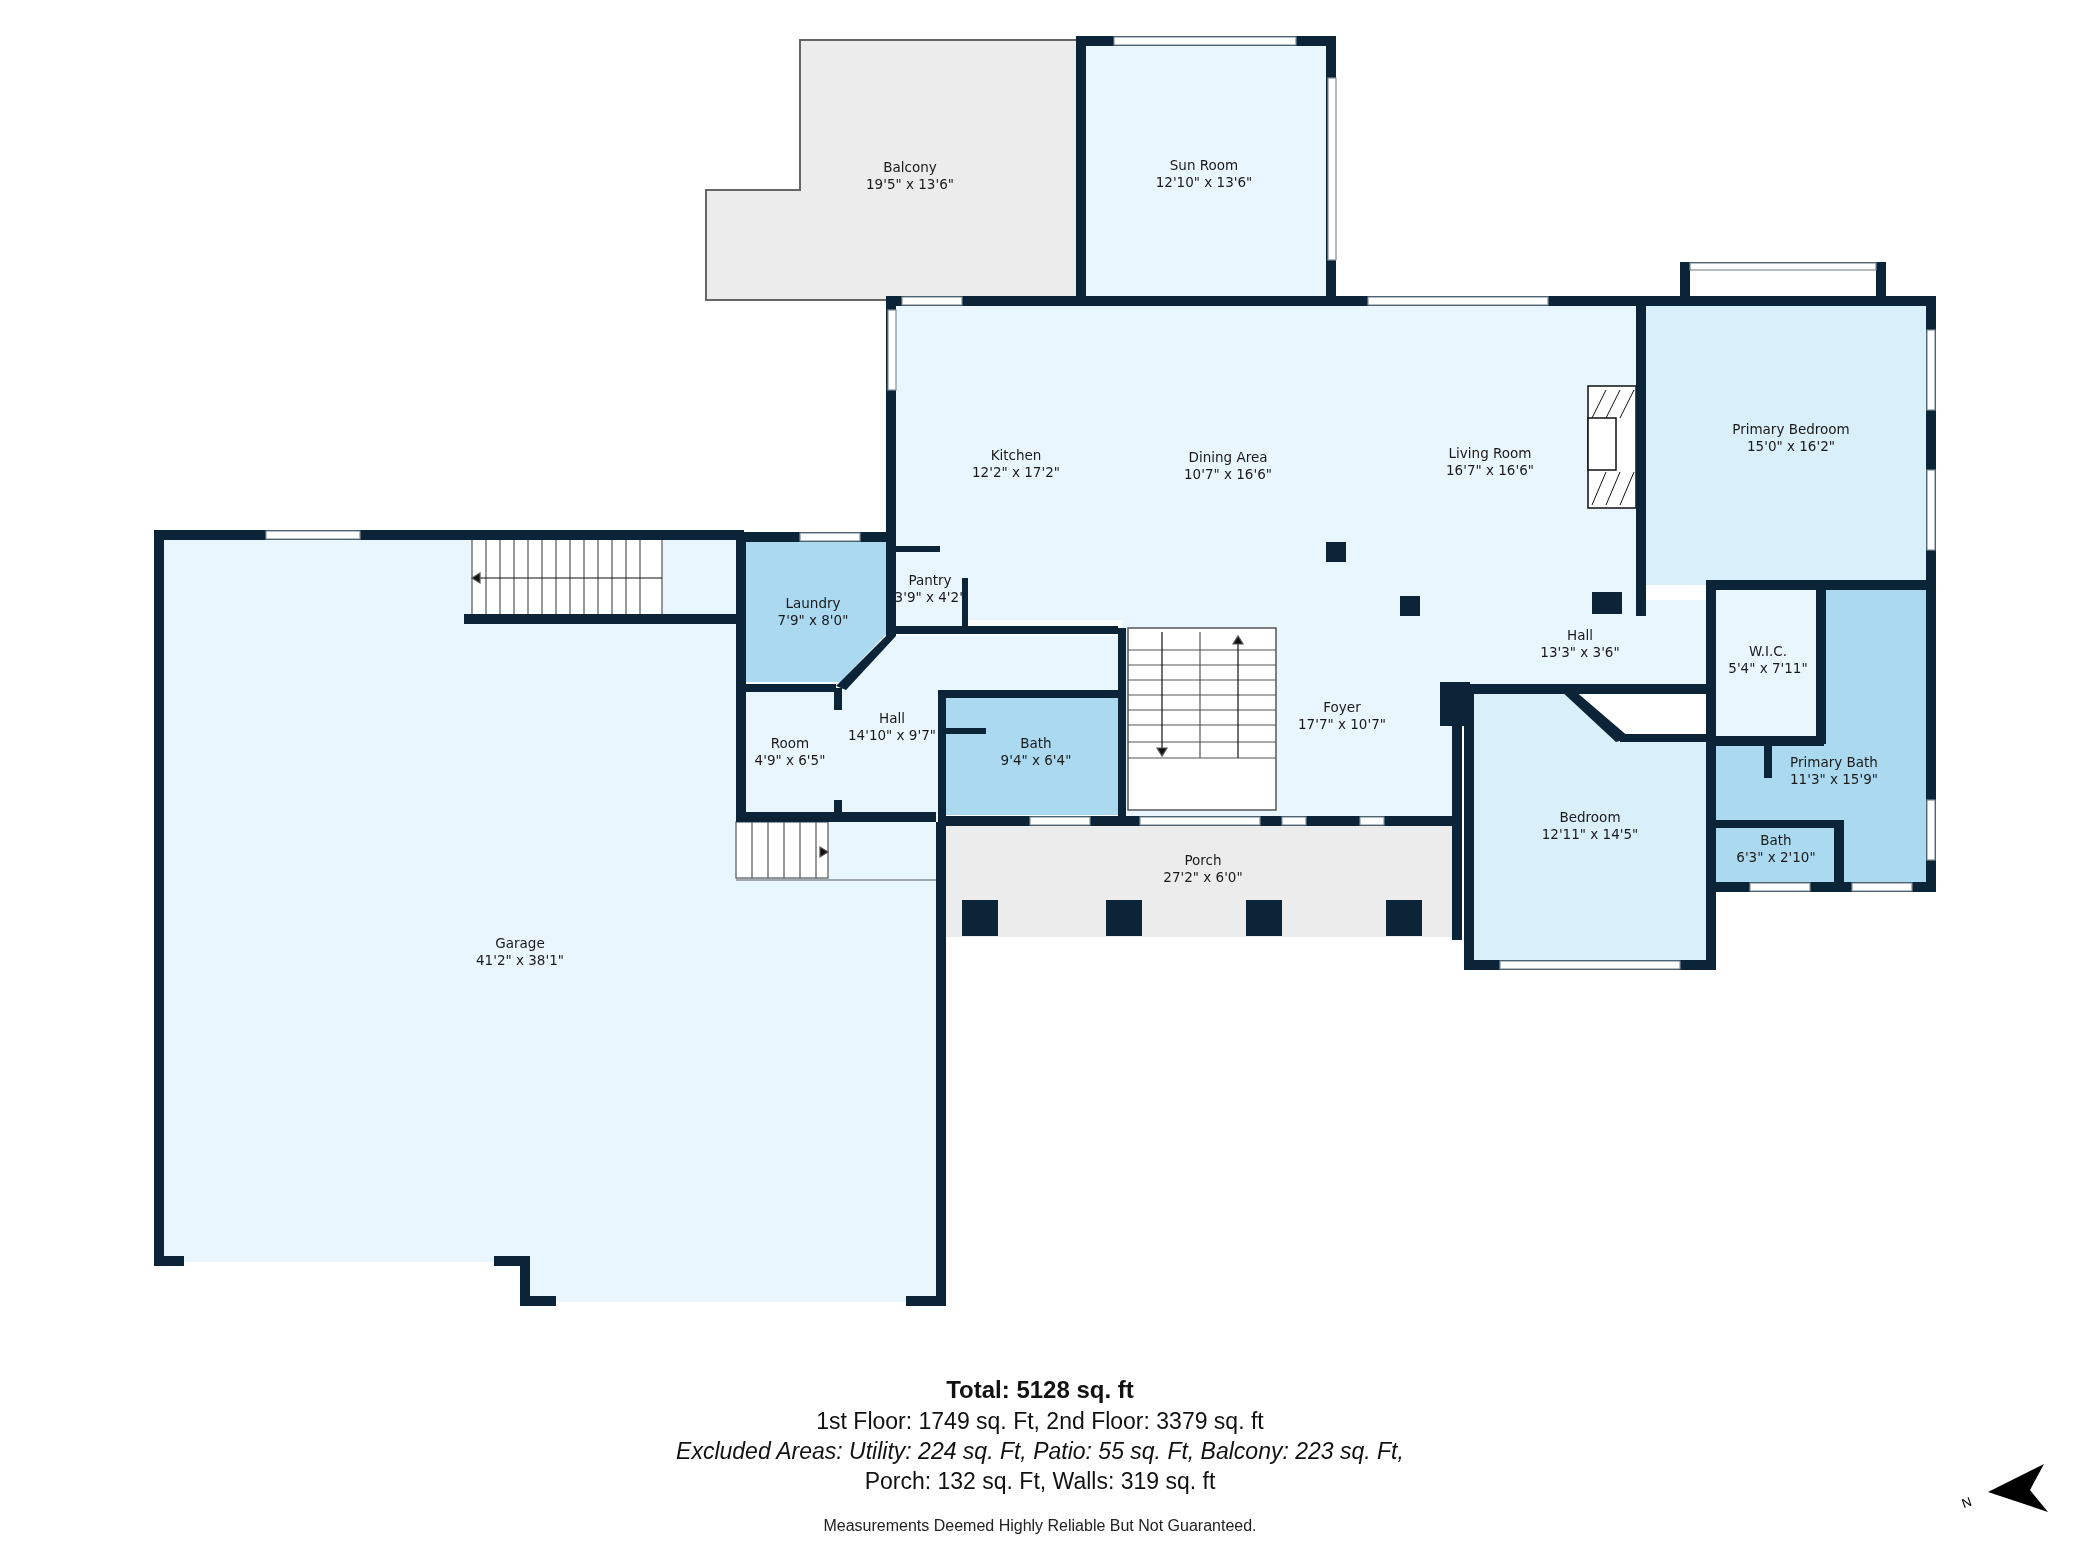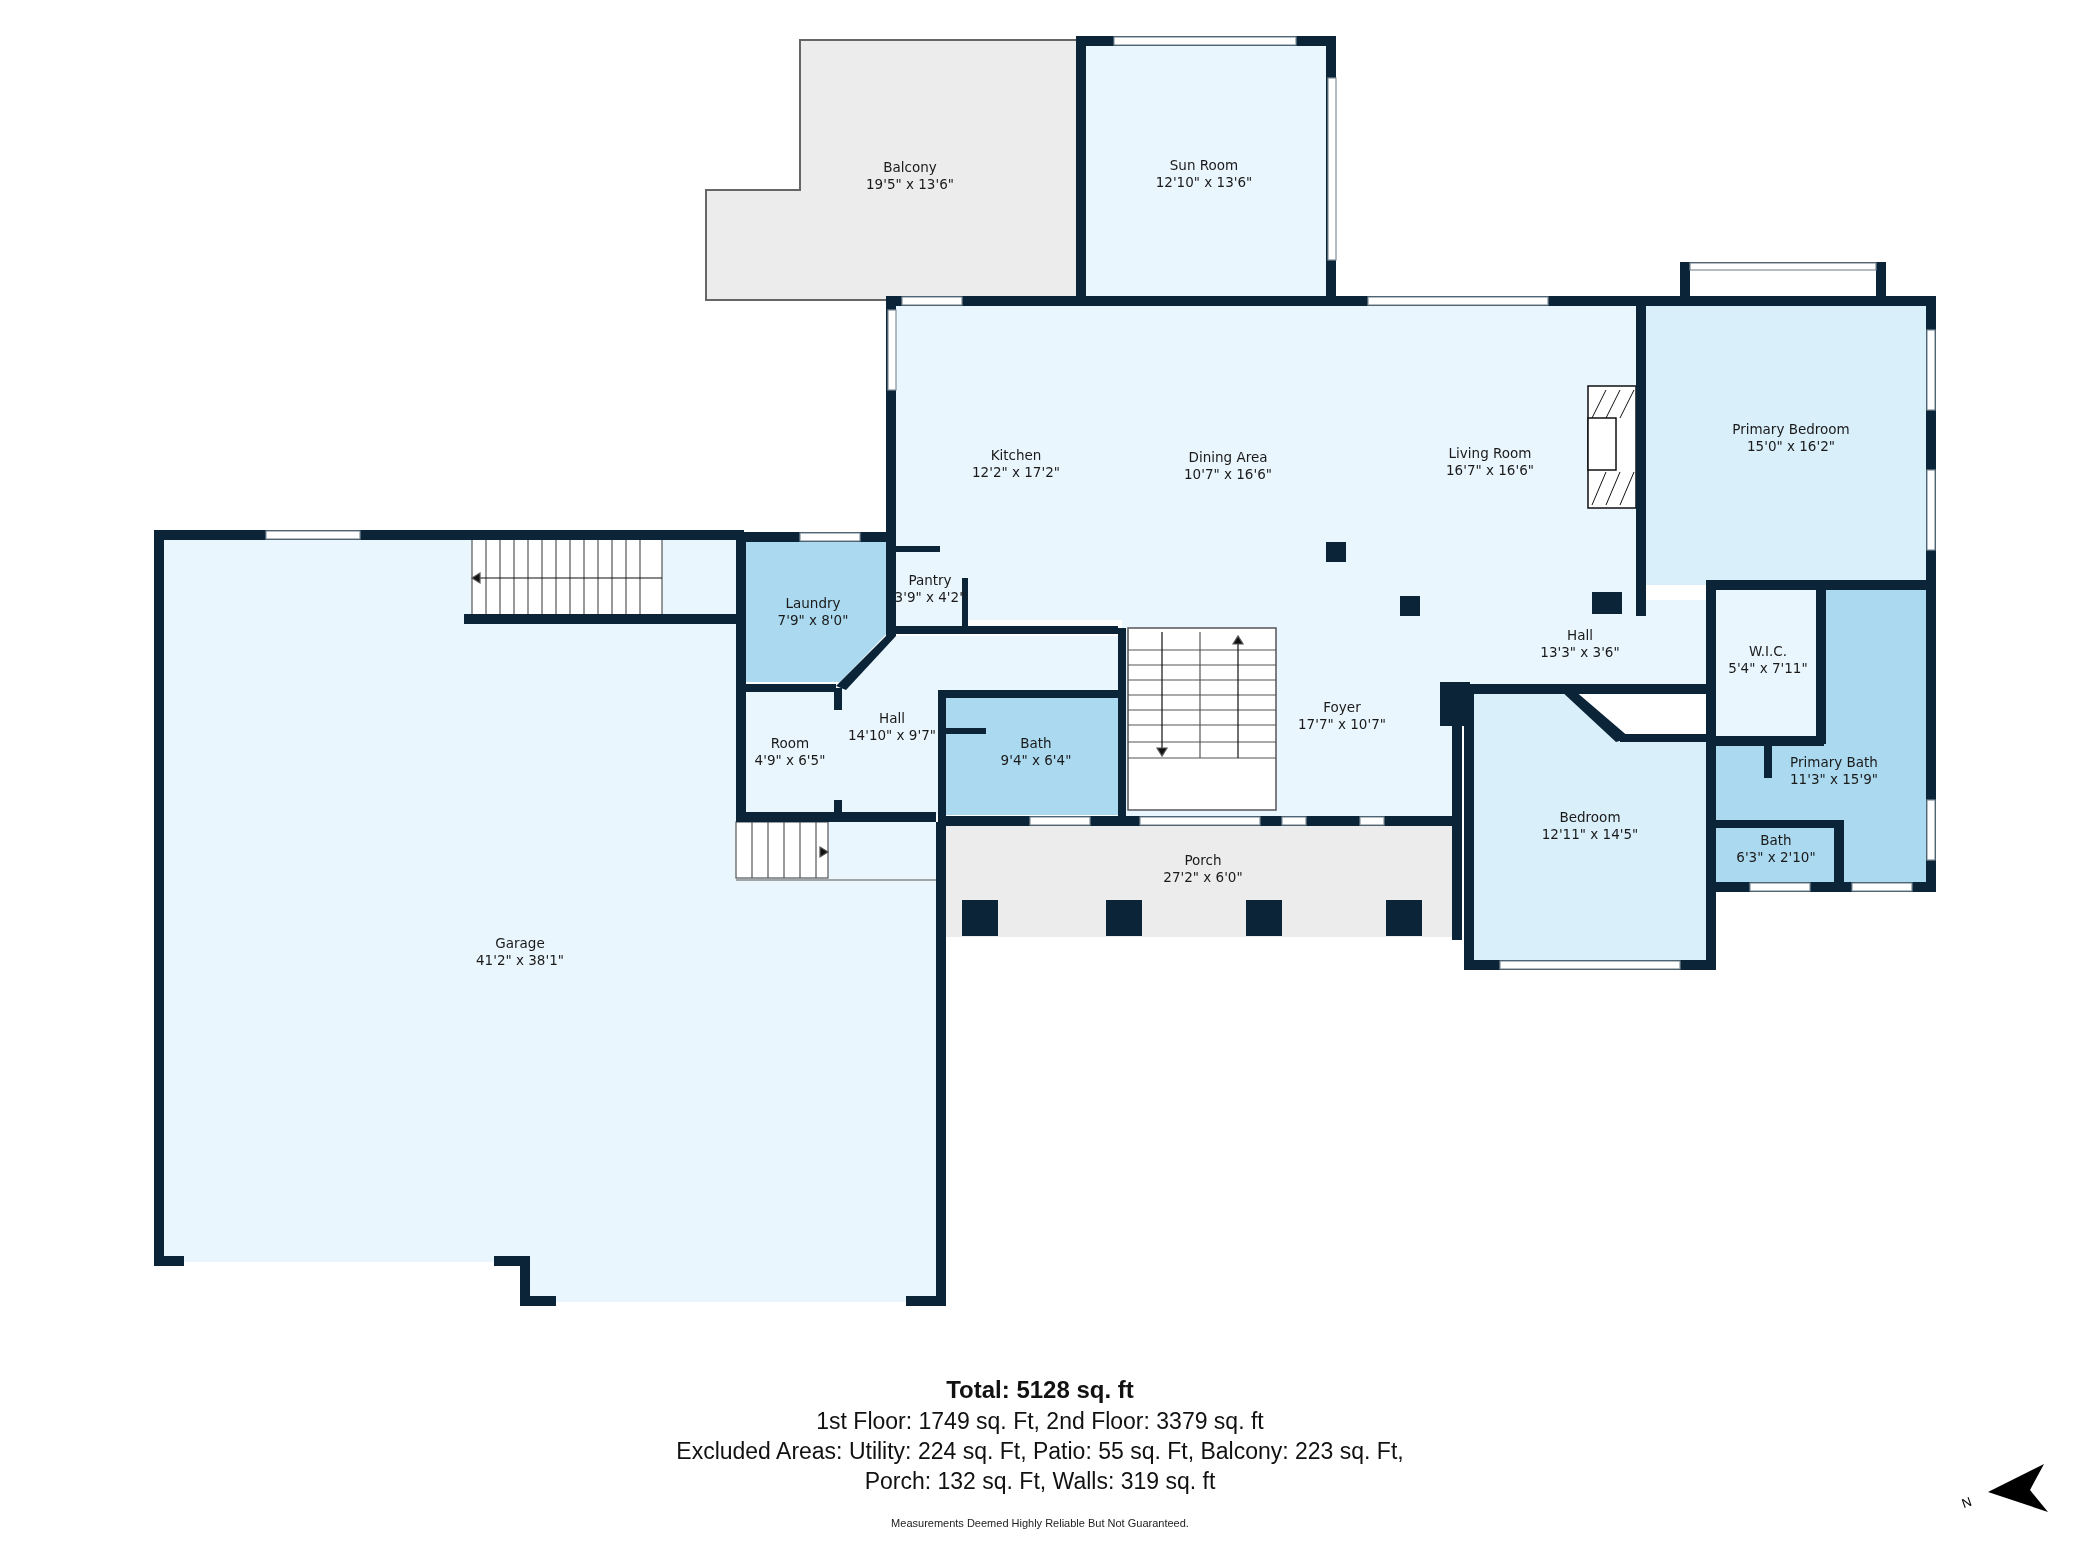--- a/index.html
+++ b/index.html
@@ -4,23 +4,23 @@
   <style>
     html, body { margin: 0; padding: 0; background: #ffffff; }
     body { width: 2080px; height: 1560px; position: relative; overflow: hidden;
            font-family: "DejaVu Sans", "Liberation Sans", sans-serif; }
     #plan { position: absolute; left: 0; top: 0; }
     .room-label { font-size: 13.5px; fill: #1a1a1a; text-anchor: middle; }
     .summary { position: absolute; left: 0; width: 2080px; text-align: center; color: #111; }
     .sum-total { top: 1376px; font-size: 24px; font-weight: bold; font-family: "Liberation Sans", sans-serif; }
     .sum-line { font-size: 23px; font-family: "Liberation Sans", sans-serif; }
     .sum-l1 { top: 1408px; }
-    .sum-l2 { top: 1438px; }
+    .sum-l2 { top: 1438px; font-style: italic; }
     .sum-l3 { top: 1468px; }
-    .disclaimer { top: 1517px; font-size: 11px; font-family: "Liberation Sans", sans-serif; color: #222; }
+    .disclaimer { top: 1517px; font-size: 16px; font-family: "Liberation Sans", sans-serif; color: #222; }
     .compass { position: absolute; left: 1960px; top: 1462px; width: 90px; height: 70px; }
     .compass-letter { position: absolute; left: 1962px; top: 1495px; font-size: 13px; font-family: "Liberation Sans", sans-serif; transform: rotate(-20deg); }
   </style>
 </head>
 <body>
 
 <svg id="plan" width="2080" height="1560" viewBox="0 0 2080 1560" xmlns="http://www.w3.org/2000/svg">
 
   <polygon points="800,40 1080,40 1080,300 706,300 706,190 800,190" fill="#ececec" stroke="#666" stroke-width="2"></polygon>
 

